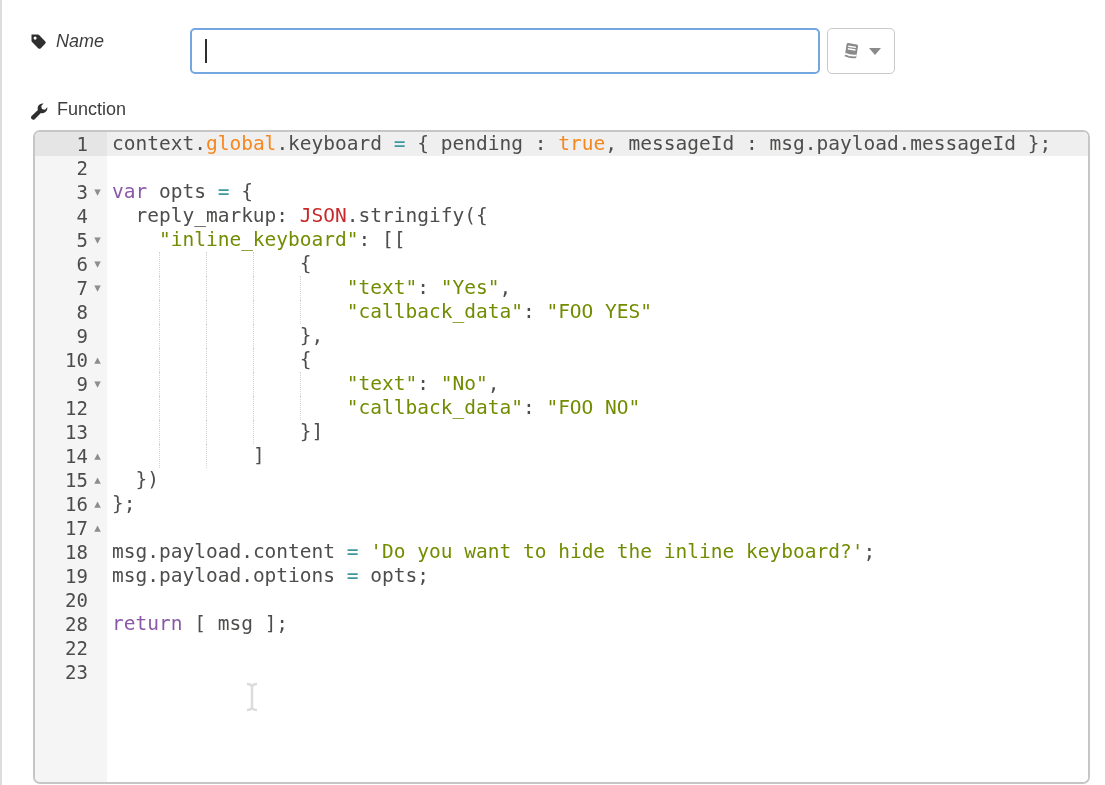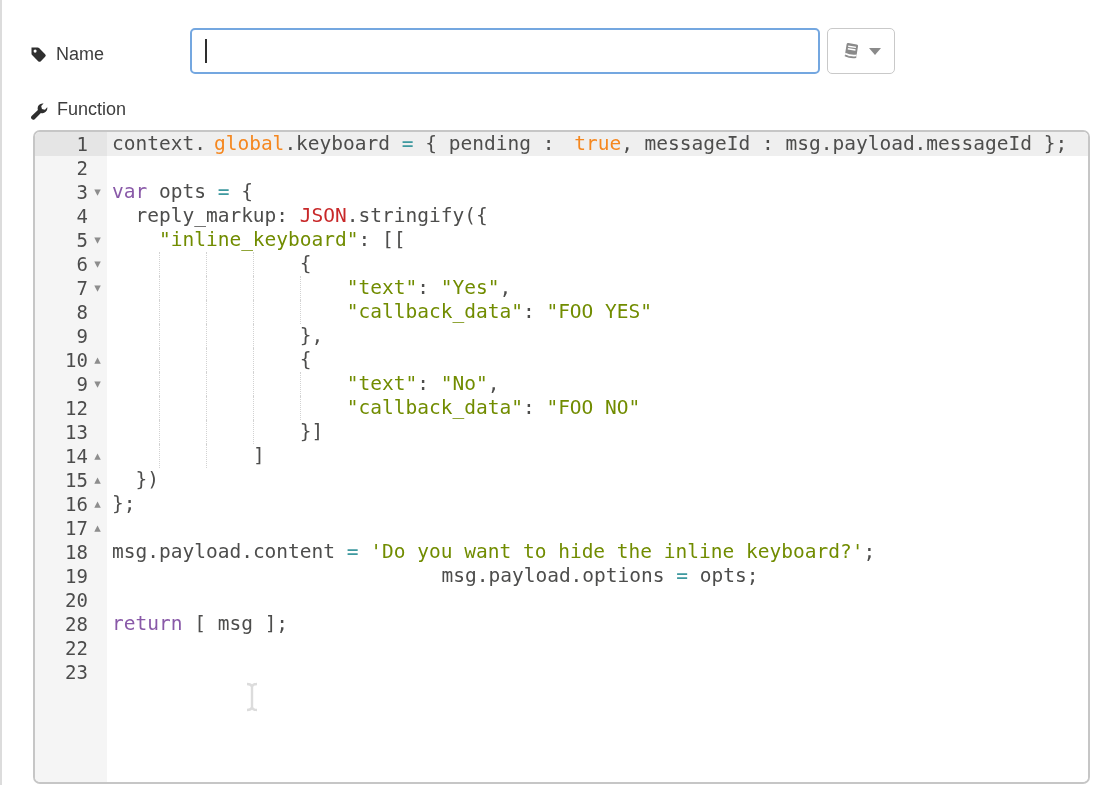--- a/index.html
+++ b/index.html
@@ -2,21 +2,21 @@
 <html><head>
 <meta charset="utf-8">
 <style>
   * { margin:0; padding:0; box-sizing:border-box; }
   html,body { width:1105px; height:785px; background:#fff; overflow:hidden;
               font-family:"Liberation Sans", sans-serif; }
   .tray-edge { position:absolute; left:0; top:0; width:2px; height:785px; background:#dcdcdc; }
 
   
   .field-row { position:absolute; left:30px; display:flex; align-items:center; gap:9px; }
-  .row-name { top:44px; }
+  .row-name { top:31px;font-style:italic; }
   .row-func { top:99px;align-items:flex-end; }
   .field-label { font-size:18px; color:#3d3d3d; }
   .icon-box { display:inline-flex; align-items:center; justify-content:center; }
 
   .text-input { position:absolute; left:190px; top:28px; width:630px; height:46px;
     border:2px solid #74a7e0; border-radius:5px; background:#fff;
     display:flex; align-items:center; padding:0 12px; font-size:18px; color:#474747;
     white-space:nowrap; overflow:hidden; }
   .caret { display:inline-block; width:2px; height:24px; background:#2e2e2e; margin-left:1px; }
 
@@ -38,21 +38,21 @@
           font-size:13px; color:#8d8d8d; line-height:24px; }
   .codepane { flex:1; position:relative; background:#fff; cursor:text; }
   .cline { position:relative; height:24px; white-space:pre; }
   .cline.active { background:#efefef; }
   .guide { position:absolute; top:0; bottom:0; width:0; border-left:1px dotted #d2d2d2; }
   .ltext { display:block; font-family:"DejaVu Sans Mono", monospace;
            font-size:19.5px; line-height:24px; }
   .tk-txt    { color:#4d4d4c; }
   .tk-kw     { color:#8959a8; }
   .tk-str    { color:#718c00; }
-  .tk-orange { color:#f5871f;margin-left:8px; }
+  .tk-orange { color:#f5871f; }
   .tk-red    { color:#c82829; }
   .tk-op     { color:#3e999f; }
 
   .ibeam { position:absolute; left:245px; top:682px; }
 </style>
 </head>
 <body>
 
 <div class="tray-edge"></div>
 
@@ -201,21 +201,21 @@
       <div class="cline"><i class="guide" style="left: 51.96px;"></i><i class="guide" style="left: 98.92px;"></i><i class="guide" style="left: 145.88px;"></i><span class="ltext" style="padding-left: 192.84px;"><span class="tk-txt">},</span></span></div>
       <div class="cline"><i class="guide" style="left: 51.96px;"></i><i class="guide" style="left: 98.92px;"></i><i class="guide" style="left: 145.88px;"></i><span class="ltext" style="padding-left: 192.84px;"><span class="tk-txt">{</span></span></div>
       <div class="cline"><i class="guide" style="left: 51.96px;"></i><i class="guide" style="left: 98.92px;"></i><i class="guide" style="left: 145.88px;"></i><i class="guide" style="left: 192.84px;"></i><span class="ltext" style="padding-left: 239.8px;"><span class="tk-str">"text"</span><span class="tk-txt">: </span><span class="tk-str">"No"</span><span class="tk-txt">,</span></span></div>
       <div class="cline"><i class="guide" style="left: 51.96px;"></i><i class="guide" style="left: 98.92px;"></i><i class="guide" style="left: 145.88px;"></i><i class="guide" style="left: 192.84px;"></i><span class="ltext" style="padding-left: 239.8px;"><span class="tk-str">"callback_data"</span><span class="tk-txt">: </span><span class="tk-str">"FOO NO"</span></span></div>
       <div class="cline"><i class="guide" style="left: 51.96px;"></i><i class="guide" style="left: 98.92px;"></i><i class="guide" style="left: 145.88px;"></i><span class="ltext" style="padding-left: 192.84px;"><span class="tk-txt">}]</span></span></div>
       <div class="cline"><i class="guide" style="left: 51.96px;"></i><i class="guide" style="left: 98.92px;"></i><span class="ltext" style="padding-left: 145.88px;"><span class="tk-txt">]</span></span></div>
       <div class="cline"><span class="ltext" style="padding-left: 28.48px;"><span class="tk-txt">})</span></span></div>
       <div class="cline"><span class="ltext" style="padding-left: 5px;"><span class="tk-txt">};</span></span></div>
       <div class="cline"><span class="ltext" style="padding-left: 5px;"></span></div>
       <div class="cline"><span class="ltext" style="padding-left: 5px;"><span class="tk-txt">msg.payload.content </span><span class="tk-op">=</span><span class="tk-txt"> </span><span class="tk-str">'Do you want to hide the inline keyboard?'</span><span class="tk-txt">;</span></span></div>
-      <div class="cline"><span class="ltext" style="padding-left: 5px; text-align: center;"><span class="tk-txt">msg.payload.options </span><span class="tk-op">=</span><span class="tk-txt"> opts;</span></span></div>
+      <div class="cline"><span class="ltext" style="padding-left: 5px;"><span class="tk-txt">msg.payload.options </span><span class="tk-op">=</span><span class="tk-txt"> opts;</span></span></div>
       <div class="cline"><span class="ltext" style="padding-left: 5px;"></span></div>
       <div class="cline"><span class="ltext" style="padding-left: 5px;"><span class="tk-kw">return</span><span class="tk-txt"> [ msg ];</span></span></div>
       <div class="cline"><span class="ltext" style="padding-left: 5px;"></span></div>
     </div>
 </div>
 
 <div class="ibeam">
   <svg width="14" height="30" viewBox="0 0 14 30">
     <path stroke="#dcdcdc" stroke-width="2.4" fill="none" d="M2 2 Q6 2 7 4.5 Q8 2 12 2 M7 4.5 V25.5 M2 28 Q6 28 7 25.5 Q8 28 12 28"></path>
   </svg>

